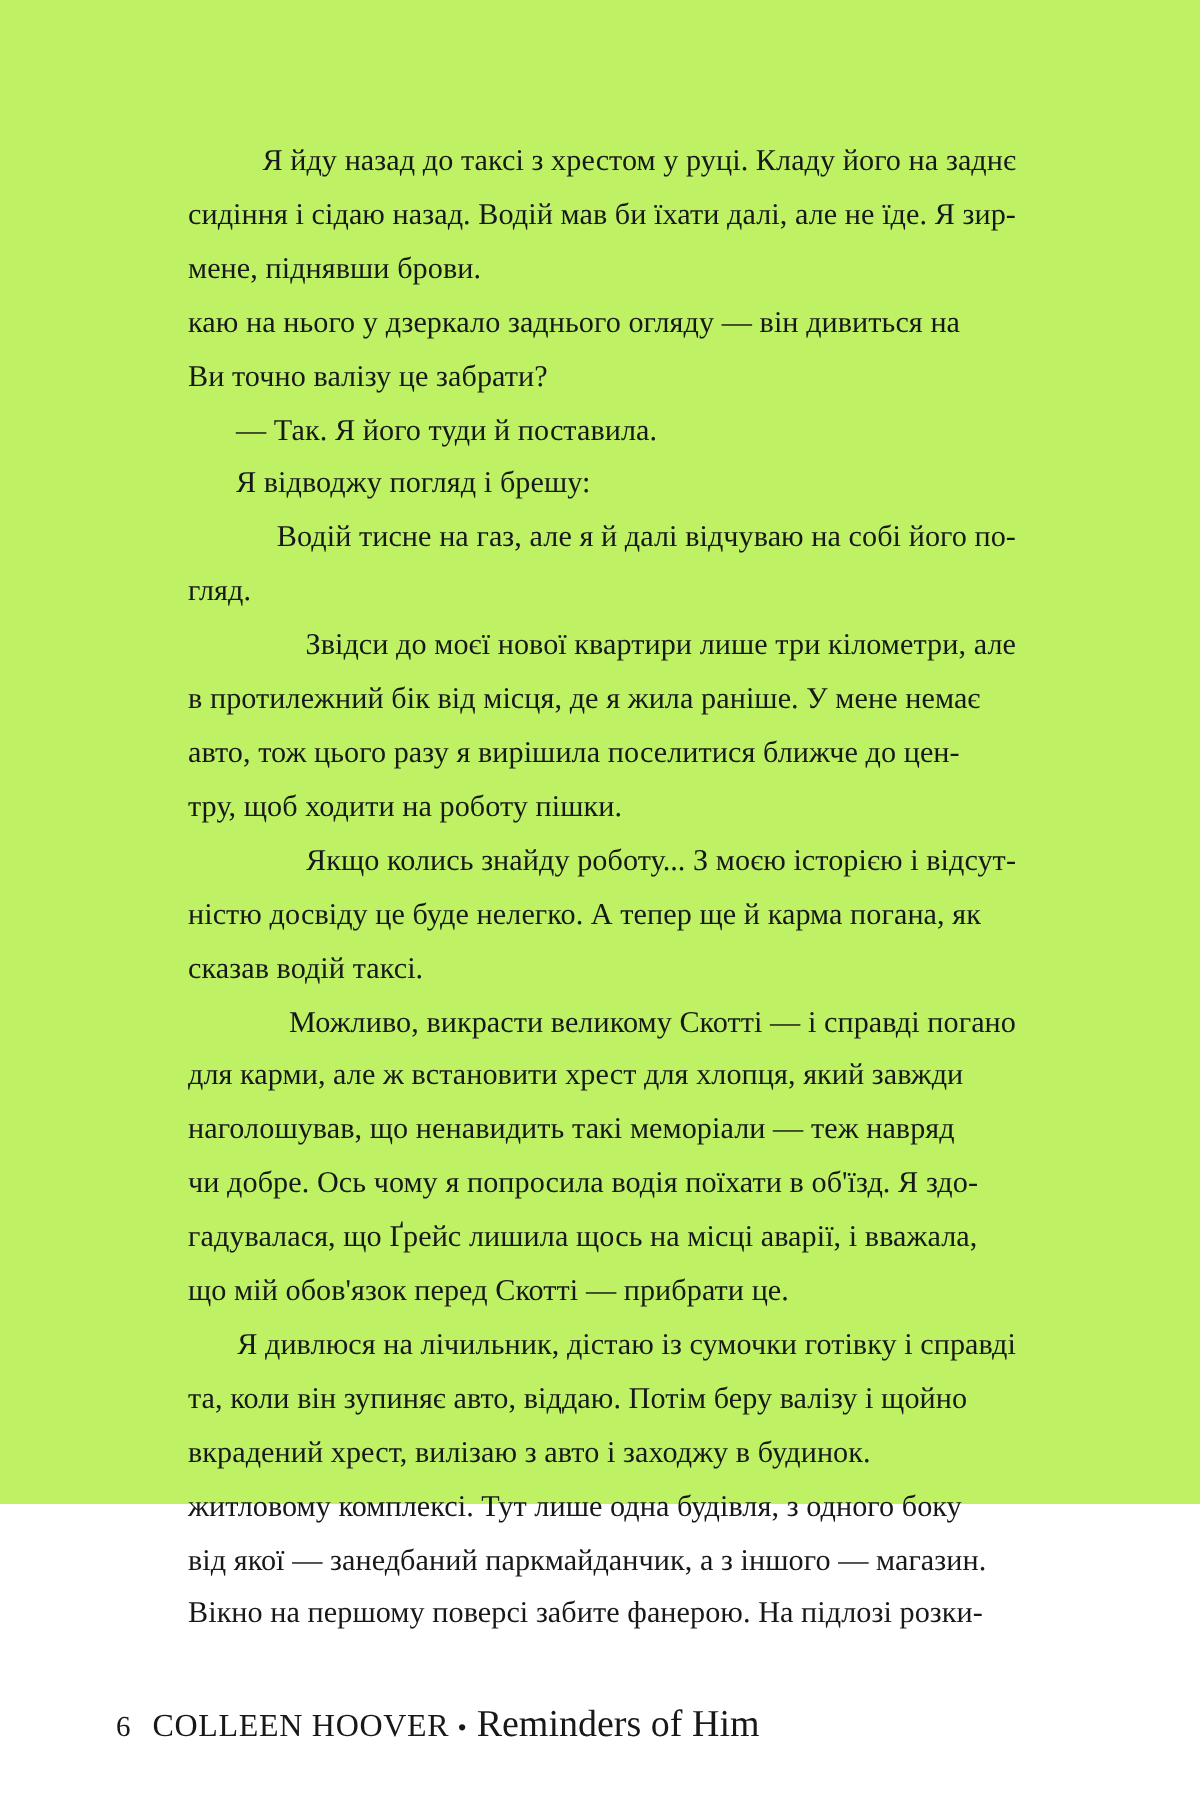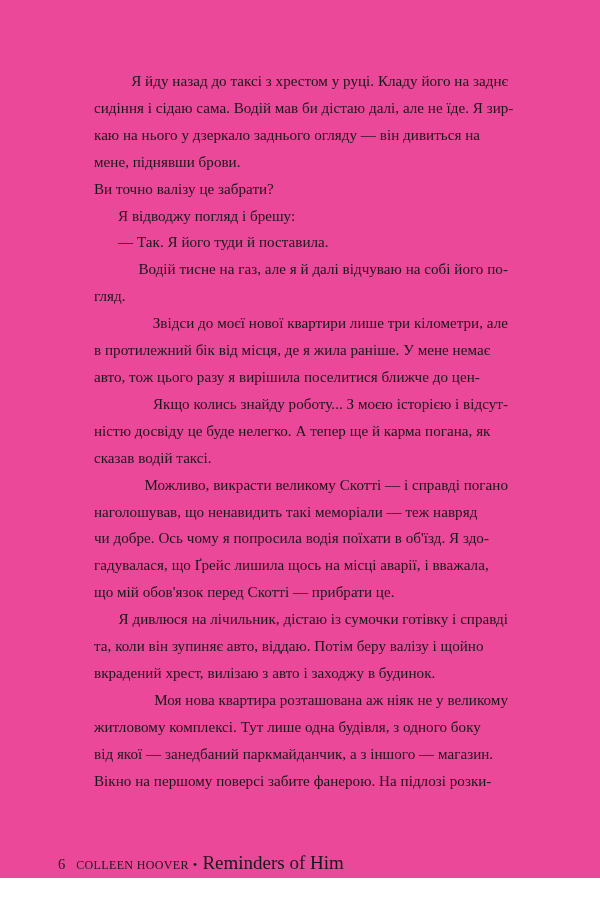--- a/index.html
+++ b/index.html
@@ -10,22 +10,22 @@
     width: 600px;
     height: 900px;
     background: #ffffff;
     font-family: "Liberation Serif", "DejaVu Serif", serif;
     color: #141414;
     overflow: hidden;
   }
   .page {
     position: relative;
     width: 600px;
-    height: 878px;
-    background: #ec4899;
+    height: 752px;
+    background: #bef264;
     box-sizing: border-box;
   }
   .text-block {
     position: absolute;
     left: 94px;
     top: 68px;
     width: 414px;
   }
   .para {
     margin: 0;
@@ -58,21 +58,21 @@
     display: flex;
     align-items: baseline;
     white-space: nowrap;
   }
   .folio {
     font-size: 14.5px;
     color: #17181a;
     margin-right: 11px;
   }
   .running-author {
-    font-size: 12px;
+    font-size: 16px;
     letter-spacing: 0.35px;
     color: #17181a;
     text-align: center;
   }
   .running-sep {
     font-size: 13.2px;
     color: #17181a;
     margin: 0 5px 0 4px;
   }
   .running-title {
@@ -86,78 +86,82 @@
 <div class="page">
 
   <div class="text-block">
 
     <p class="para">
       <span class="ln j">
           <span class="indent"></span>
           <span>Я йду назад до таксі з хрестом у руці. Кладу його на заднє</span>
         </span>
       <span class="ln j">
-          <span>сидіння і сідаю сама. Водій мав би дістаю далі, але не їде. Я зир-</span>
-        </span>
+          <span>сидіння і сідаю назад. Водій мав би їхати далі, але не їде. Я зир-</span>
+        </span>
+      <span class="ln">мене, піднявши брови.</span>
       <span class="ln j">
           <span>каю на нього у дзеркало заднього огляду — він дивиться на</span>
         </span>
-      <span class="ln">мене, піднявши брови.</span>
     </p>
 
     <p class="para">
       <span class="ln">Ви точно валізу це забрати?</span>
     </p>
 
     <p class="para">
+      <span class="ln"><span class="indent"></span><span>— Так. Я його туди й поставила.</span></span>
+    </p>
+
+    <p class="para">
       <span class="ln"><span class="indent"></span><span>Я відводжу погляд і брешу:</span></span>
     </p>
 
     <p class="para">
-      <span class="ln"><span class="indent"></span><span>— Так. Я його туди й поставила.</span></span>
-    </p>
-
-    <p class="para">
       <span class="ln j">
           <span class="indent"></span>
           <span>Водій тисне на газ, але я й далі відчуваю на собі його по-</span>
         </span>
       <span class="ln">гляд.</span>
     </p>
 
     <p class="para">
       <span class="ln j">
           <span class="indent"></span>
           <span>Звідси до моєї нової квартири лише три кілометри, але</span>
         </span>
       <span class="ln j">
           <span>в протилежний бік від місця, де я жила раніше. У мене немає</span>
         </span>
       <span class="ln j">
           <span>авто, тож цього разу я вирішила поселитися ближче до цен-</span>
         </span>
+      <span class="ln">тру, щоб ходити на роботу пішки.</span>
     </p>
 
     <p class="para">
       <span class="ln j">
           <span class="indent"></span>
           <span>Якщо колись знайду роботу... З моєю історією і відсут-</span>
         </span>
       <span class="ln j">
           <span>ністю досвіду це буде нелегко. А тепер ще й карма погана, як</span>
         </span>
       <span class="ln">сказав водій таксі.</span>
     </p>
 
     <p class="para">
       <span class="ln j">
           <span class="indent"></span>
           <span>Можливо, викрасти великому Скотті — і справді погано</span>
         </span>
       <span class="ln j">
+          <span>для карми, але ж встановити хрест для хлопця, який завжди</span>
+        </span>
+      <span class="ln j">
           <span>наголошував, що ненавидить такі меморіали — теж навряд</span>
         </span>
       <span class="ln j">
           <span>чи добре. Ось чому я попросила водія поїхати в об'їзд. Я здо-</span>
         </span>
       <span class="ln j">
           <span>гадувалася, що Ґрейс лишила щось на місці аварії, і вважала,</span>
         </span>
       <span class="ln">що мій обов'язок перед Скотті — прибрати це.</span>
     </p>
@@ -170,21 +174,20 @@
         </span>
       <span class="ln j">
           <span>та, коли він зупиняє авто, віддаю. Потім беру валізу і щойно</span>
         </span>
       <span class="ln">вкрадений хрест, вилізаю з авто і заходжу в будинок.</span>
     </p>
 
     <p class="para">
       <span class="ln j">
           <span class="indent"></span>
-          <span>Моя нова квартира розташована аж ніяк не у великому</span>
         </span>
       <span class="ln j">
           <span>житловому комплексі. Тут лише одна будівля, з одного боку</span>
         </span>
       <span class="ln j">
           <span>від якої — занедбаний паркмайданчик, а з іншого — магазин.</span>
         </span>
       <span class="ln j">
           <span>Вікно на першому поверсі забите фанерою. На підлозі розки-</span>
         </span>

